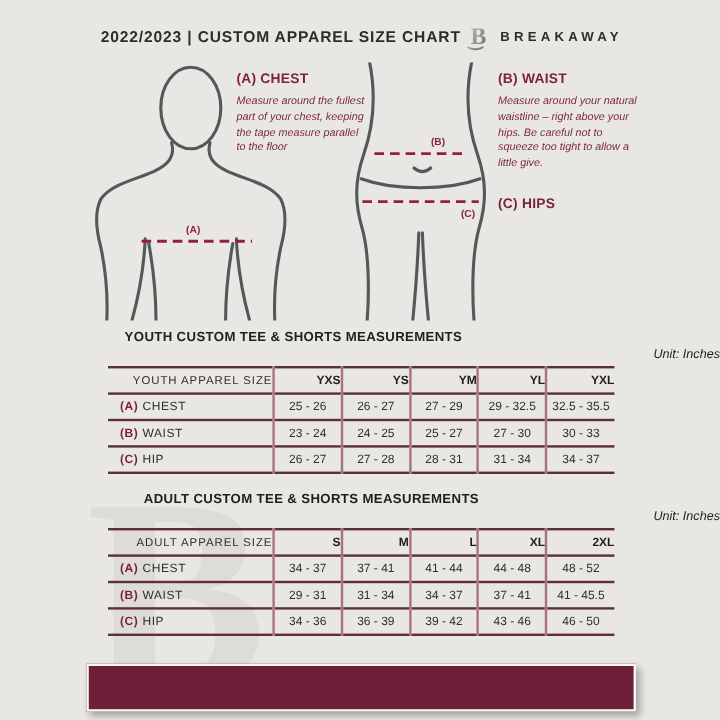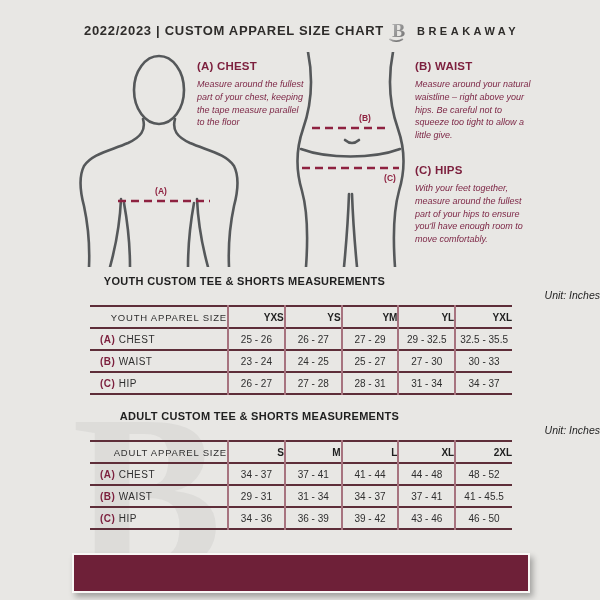--- a/index.html
+++ b/index.html
@@ -107,21 +107,20 @@
   <div id="guide-chest" class="guide">
     <div class="guide-label">(A) CHEST</div>
     <div class="guide-text">Measure around the fullest part of your chest, keeping the tape measure parallel to the floor</div>
   </div>
   <div id="guide-waist" class="guide">
     <div class="guide-label">(B) WAIST</div>
     <div class="guide-text">Measure around your natural waistline – right above your hips. Be careful not to squeeze too tight to allow a little give.</div>
   </div>
   <div id="guide-hips" class="guide">
     <div class="guide-label">(C) HIPS</div>
-    <div class="guide-text">With your feet together, measure around the fullest part of your hips to ensure you'll have enough room to move comfortably.</div>
   </div>
 
   <div class="watermark">B</div>
 
   <div id="youth-title" class="tbl-title">YOUTH CUSTOM TEE &amp; SHORTS MEASUREMENTS</div>
   <div id="youth-unit" class="tbl-unit">Unit: Inches</div>
   <table id="youth-table">
     <colgroup>
         <col class="c0">
         <col>

